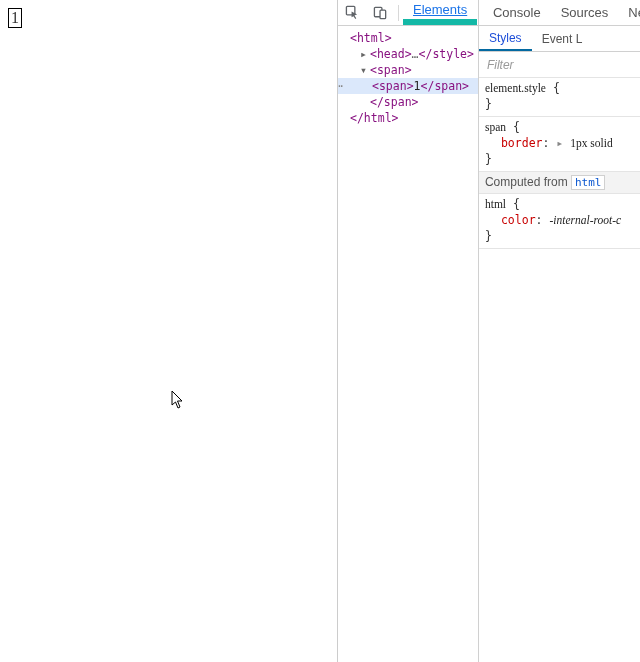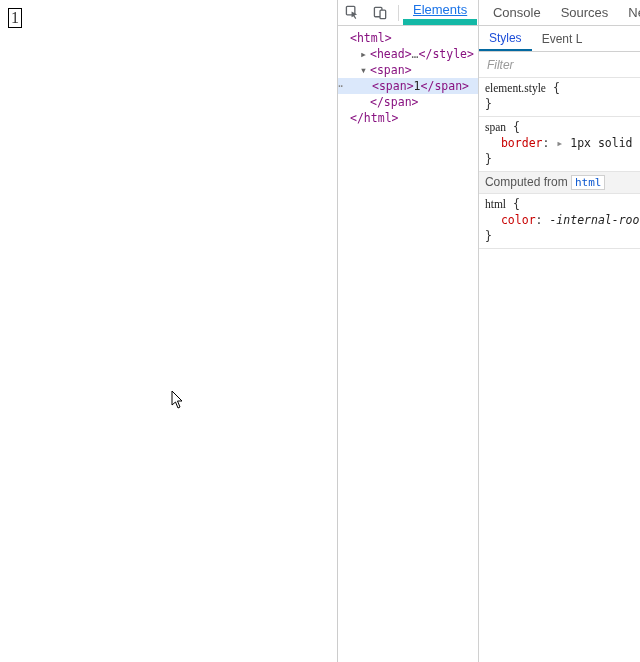--- a/index.html
+++ b/index.html
@@ -30,21 +30,21 @@
   .dom-tree .dots { position: relative; }
   .dom-tree .dots::before { content: "⋯"; position: absolute; left: -2px; color: #888; }
   .tag { color: #881280; }
   .punc { color: #881280; }
   .txt { color: #222; }
   .ellip { color: #666; }
   .styles-body { font-family: Menlo, Consolas, monospace; font-size: 11.5px; line-height: 16px; overflow: hidden; }
   .rule { border-bottom: 1px solid #e4e4e4; padding: 2px 6px 4px 6px; white-space: nowrap; }
   .sel-txt { color: #222; font-family: Liberation Serif, serif; }
   .prop { color: #c80000; margin-top: 36px; }
-  .val { color: #222; }
+  .val { color: #222; font-family: Liberation Serif, serif; }
   .tri { color: #888; }
   .rule .indent { padding-left: 16px; display: block; }
   .inherit-bar { background: #f3f3f3; border-bottom: 1px solid #e4e4e4; padding: 2px 6px; color: #555; font-family: "Segoe UI", Arial, sans-serif; font-size: 12px; }
   .inherit-bar .link { font-family: Menlo, Consolas, monospace; background: #fff; border: 1px solid #d0d0d0; padding: 0 3px; font-size: 11px; color: #0b57d0; }
   .icon-svg { width: 15px; height: 15px; stroke: #5f6368; fill: none; stroke-width: 1.4; }
 </style>
 </head>
 <body>
 
 <div class="root">

